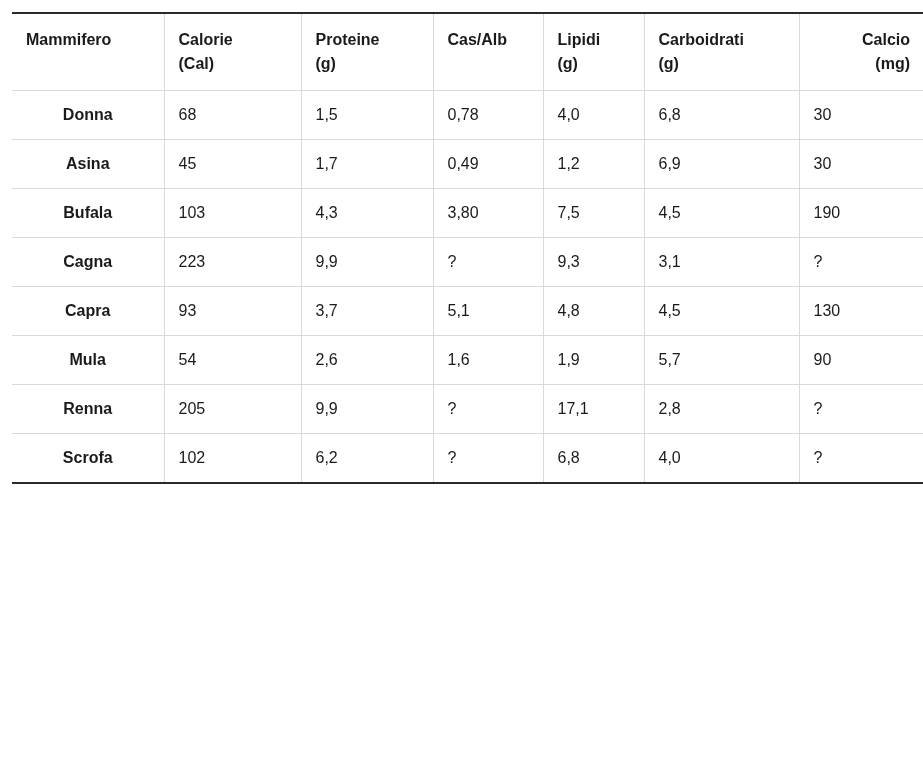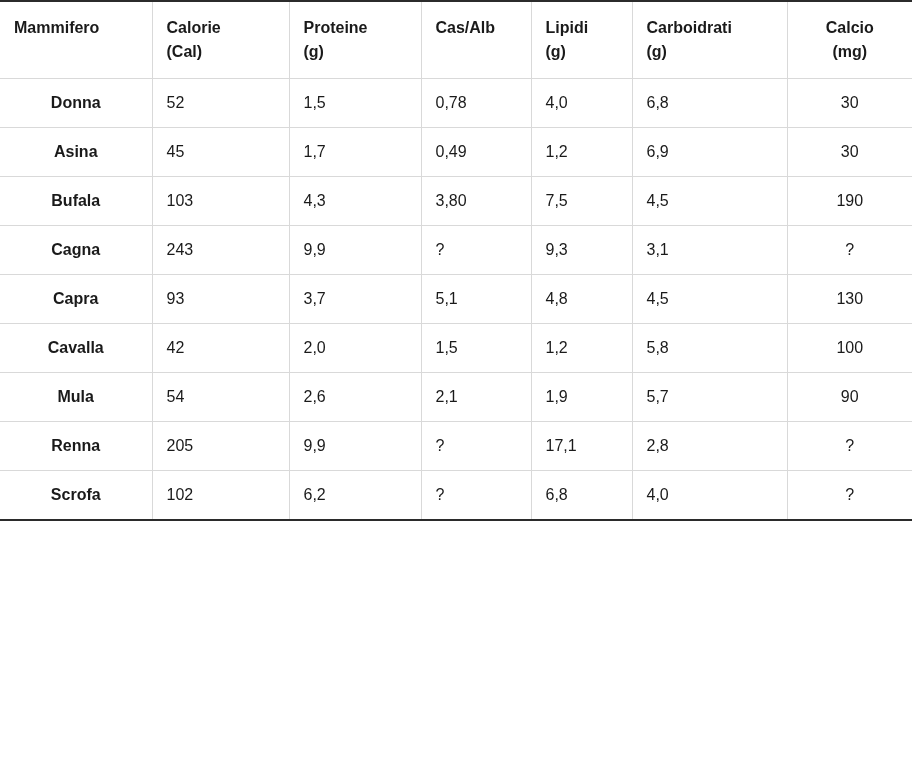--- a/index.html
+++ b/index.html
@@ -7,21 +7,21 @@
     padding: 0;
     background: #ffffff;
   }
   body {
     width: 923px;
     height: 769px;
     font-family: "Liberation Sans", sans-serif;
     color: #1a1a1a;
   }
   .table-wrap {
-    padding: 0;
+    padding: 12px;
     width: 923px;
     box-sizing: border-box;
   }
   table.nutrition {
     border-collapse: collapse;
     width: 912px;
     margin: 0;
     table-layout: fixed;
     border-top: 2px solid #2b2b2b;
     border-bottom: 2px solid #2b2b2b;
@@ -49,32 +49,31 @@
     border-right: none;
   }
   table.nutrition thead th {
     font-weight: bold;
     text-align: left;
     border-bottom: 1px solid #d9d9d9;
     padding-top: 14px;
     padding-bottom: 14px;
   }
   table.nutrition thead th.center {
-    text-align: center;
+    text-align: right;
   }
   table.nutrition tbody tr th.rowhead {
     font-weight: bold;
     text-align: center;
     white-space: normal;
   }
   table.nutrition tbody td {
     text-align: left;
   }
   table.nutrition tbody td.last-col {
-    text-align: center;
   }
   table.nutrition tbody tr:last-child th.rowhead,
   table.nutrition tbody tr:last-child td {
     border-bottom: none;
   }
   .row-tall th, .row-tall td {
     padding-bottom: 34px;
   }
 </style>
 </head>
@@ -117,21 +116,21 @@
         </th>
         <th class="center">
           <span>Calcio</span><br>
           <span>(mg)</span>
         </th>
       </tr>
     </thead>
     <tbody>
       <tr>
         <th class="rowhead">Donna</th>
-        <td>52</td>
+        <td>68</td>
         <td>1,5</td>
         <td>0,78</td>
         <td>4,0</td>
         <td>6,8</td>
         <td class="last-col">30</td>
       </tr>
       <tr>
         <th class="rowhead">Asina</th>
         <td>45</td>
         <td>1,7</td>
@@ -144,50 +143,41 @@
         <th class="rowhead">Bufala</th>
         <td>103</td>
         <td>4,3</td>
         <td>3,80</td>
         <td>7,5</td>
         <td>4,5</td>
         <td class="last-col">190</td>
       </tr>
       <tr>
         <th class="rowhead">Cagna</th>
-        <td>243</td>
+        <td>223</td>
         <td>9,9</td>
         <td>?</td>
         <td>9,3</td>
         <td>3,1</td>
         <td class="last-col">?</td>
       </tr>
       <tr>
         <th class="rowhead">Capra</th>
         <td>93</td>
         <td>3,7</td>
         <td>5,1</td>
         <td>4,8</td>
         <td>4,5</td>
         <td class="last-col">130</td>
       </tr>
       <tr>
-        <th class="rowhead">Cavalla</th>
-        <td>42</td>
-        <td>2,0</td>
-        <td>1,5</td>
-        <td>1,2</td>
-        <td>5,8</td>
-        <td class="last-col">100</td>
-      </tr>
-      <tr>
         <th class="rowhead">Mula</th>
         <td>54</td>
         <td>2,6</td>
-        <td>2,1</td>
+        <td>1,6</td>
         <td>1,9</td>
         <td>5,7</td>
         <td class="last-col">90</td>
       </tr>
       <tr>
         <th class="rowhead">Renna</th>
         <td>205</td>
         <td>9,9</td>
         <td>?</td>
         <td>17,1</td>

